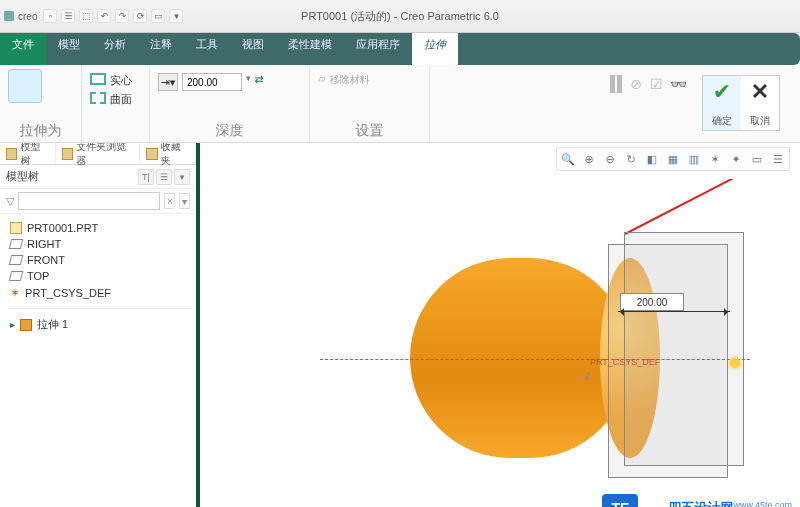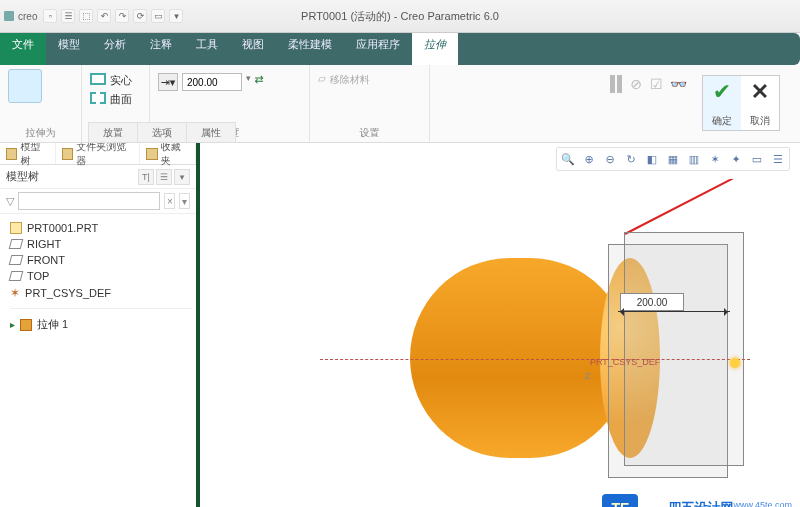--- a/index.html
+++ b/index.html
@@ -9,21 +9,21 @@
   .titlebar .brand { font-size: 10px; color: #666; margin-right: 6px; }
   .titlebar .qat { display: flex; gap: 4px; }
   .titlebar .qat span { width: 14px; height: 14px; display:flex; align-items:center; justify-content:center; font-size:9px; color:#666; background:#f8f8f8; border:1px solid #e0e0e0; border-radius:2px; }
   .titlebar .title { position:absolute; left:50%; transform:translateX(-50%); font-size:11px; color:#555; }
   .menubar { height: 32px; background: #3e6a6a; display: flex; border-radius: 6px; }
   .menubar .tab { padding: 0 12px; line-height: 22px; font-size: 11px; color: #eef; cursor: pointer; }
   .menubar .tab.file { background: #1a8a5a; color:#fff; }
   .menubar .tab.active { background: #fff; color: #2a6a6a; font-style: italic; }
   .ribbon { height: 78px; background: #fafafa; border-bottom: 1px solid #ddd; display: flex; position: relative; }
   .group { border-right: 1px solid #e5e5e5; padding: 4px 8px 2px 8px; display:flex; flex-direction:column; }
-  .group-label { font-size: 10px; color: #888; text-align:center; margin-top:auto; }
+  .group-label { font-size: 14px; color: #888; text-align:center; margin-top:auto; }
   .group .row { display:flex; gap:4px; margin-bottom:4px; }
   .bigicon { width:34px; height:34px; background:#d8f0ff; border:1px solid #aacce0; border-radius:3px; }
   .solid-box { width:16px; height:12px; border:2px solid #4aa; background:#fff; }
   .depth-input { width:60px; height:18px; border:1px solid #bbb; padding:0 4px; font-size:10px; }
   .depth-btn { width:20px; height:18px; border:1px solid #bbb; background:#eee; display:flex; align-items:center; justify-content:center; }
   .gray-text { color:#aaa; font-size:10px; }
   .pause { display:flex; gap:2px; }
   .pause span { width:5px; height:18px; background:#bbb; }
   .confirm-cancel { display:flex; gap:0; border:1px solid #ccc; background:#fff; }
   .cc-btn { width:38px; display:flex; flex-direction:column; align-items:center; padding:6px 2px 2px; cursor:pointer; }
@@ -164,25 +164,20 @@
         <div class="mark">✔</div>
         <div class="lbl">确定</div>
       </div>
       <div class="cc-btn cancel">
         <div class="mark">✕</div>
         <div class="lbl">取消</div>
       </div>
     </div>
   </div>
 
-  <div class="subtabs">
-    <div class="stab">放置</div>
-    <div class="stab">选项</div>
-    <div class="stab">属性</div>
-  </div>
 </div>
 
 <div class="content">
 
   <div class="sidebar">
     <div class="side-tabs">
       <div class="st active">
           <span class="ic"></span>
           <span>模型树</span>
         </div>

